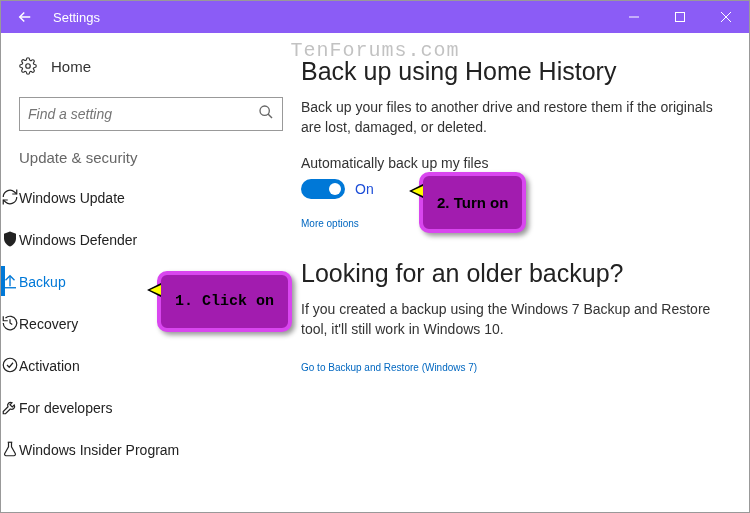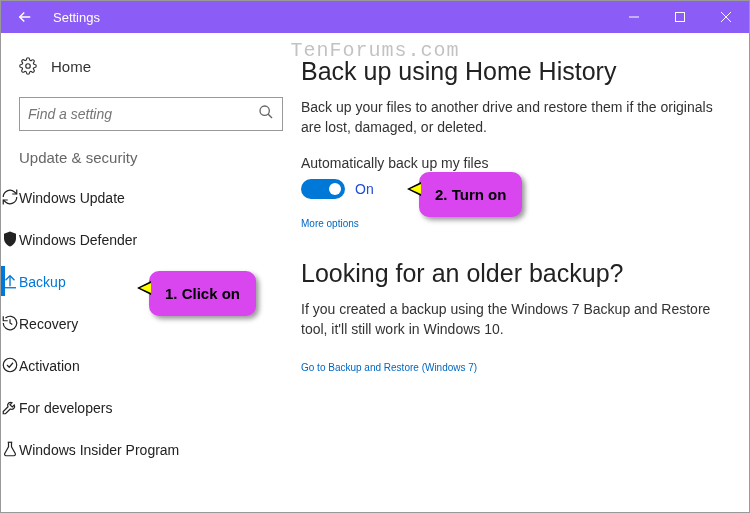--- a/index.html
+++ b/index.html
@@ -25,23 +25,23 @@
     .main { flex: 1; padding: 24px 32px 0 0; }
     .main h1 { font-size: 25px; font-weight: 300; color: #222; margin-bottom: 12px; }
     .main h2 { font-size: 25px; font-weight: 300; color: #222; margin: 28px 0 12px 0; }
     .desc { font-size: 14px; color: #333; line-height: 1.4; margin-bottom: 18px; }
     .subhead { font-size: 14px; color: #333; margin-bottom: 8px; }
     .toggle-row { display: flex; align-items: center; gap: 10px; margin-bottom: 14px; position: relative; }
     .toggle { width: 44px; height: 20px; border-radius: 10px; background: #0078d7; position: relative; }
     .toggle-knob { width: 12px; height: 12px; border-radius: 50%; background: #fff; position: absolute; right: 4px; top: 4px; }
     .toggle-label { font-size: 14px; color: #1d4ed8; }
     .link { color: #0067c0; font-size: 10px; cursor: pointer; display: inline-block; }
-    .callout { position: absolute; background: #d946ef; border: 2px solid #d946ef; border-radius: 10px; padding: 12px 14px; font-weight: bold; font-size: 15px; box-shadow: 3px 3px 5px rgba(0,0,0,0.4); white-space: nowrap; }
+    .callout { position: absolute; background: #a21caf; border: 4px solid #d946ef; border-radius: 10px; padding: 18px 14px; font-weight: bold; font-size: 15px; box-shadow: 3px 3px 5px rgba(0,0,0,0.4); white-space: nowrap; }
     .callout-tail { position:absolute; width:0; height:0; }
-    .callout1 { left: 148px; top: 270px; }
+    .callout1 { left: 156px; top: 270px; font-family: Liberation Mono, monospace; }
     .callout1 .callout-tail { left:-14px; top:8px; border-top:7px solid transparent; border-bottom:7px solid transparent; border-right:14px solid #000; }
     .callout1 .callout-tail::after { content:""; position:absolute; left:3px; top:-5px; border-top:5px solid transparent; border-bottom:5px solid transparent; border-right:11px solid #ffff00; }
     .callout2 { left: 418px; top: 171px; }
     .callout2 .callout-tail { left:-14px; top:8px; border-top:7px solid transparent; border-bottom:7px solid transparent; border-right:14px solid #000; }
     .callout2 .callout-tail::after { content:""; position:absolute; left:3px; top:-5px; border-top:5px solid transparent; border-bottom:5px solid transparent; border-right:11px solid #ffff00; }
     .watermark { position: absolute; top: 38px; left: 50%; transform: translateX(-50%); font-family: Liberation Mono, monospace; font-size: 20px; color: rgba(120,120,120,0.45); letter-spacing: 1px; text-shadow: 0 1px 0 rgba(255,255,255,0.6); pointer-events:none; }
   </style>
 </head>
 <body>
 

